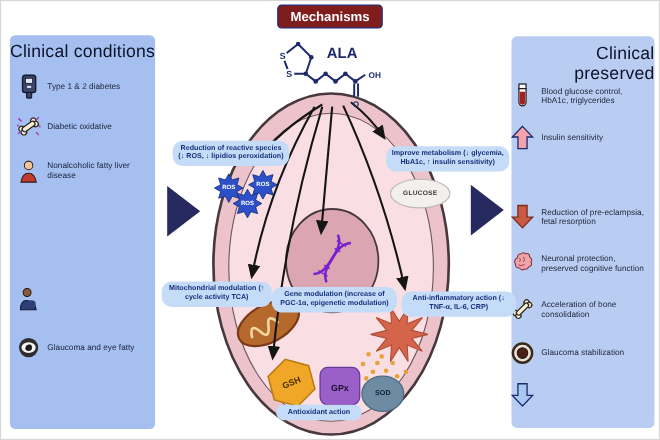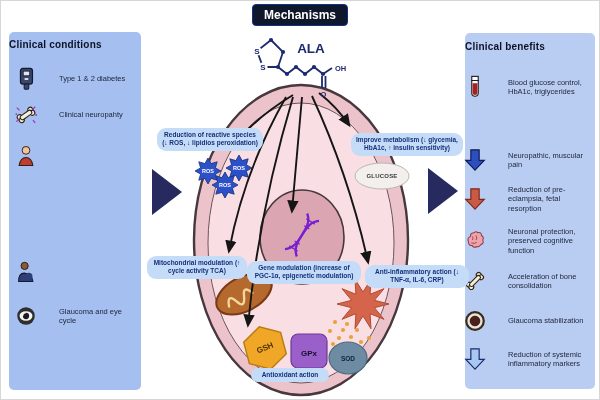--- a/index.html
+++ b/index.html
@@ -4,30 +4,30 @@
 <style>
   html,body{margin:0;padding:0;background:#fff;}
   .stage{position:relative;width:600px;height:400px;background:#ffffff;overflow:hidden;
          border:1px solid #d6d6d6;box-sizing:border-box;
          font-family:"Liberation Sans",sans-serif;}
   svg.bg{position:absolute;left:0;top:0;z-index:1;}
   
   .panel{position:absolute;border-radius:5px;z-index:2;}
   .panel-left{left:8px;top:31px;width:132px;height:358px;background:#a4bff0;}
   .panel-right{left:464px;top:32px;width:130px;height:356px;background:#b9cdf3;}
-  .panel-title{position:absolute;z-index:3;text-align:left;font-weight:bold;
-               font-size:10px;color:#0d1226;letter-spacing:0.2px;}
+  .panel-title{position:absolute;z-index:3;text-align:right;font-weight:normal;
+               font-size:16px;color:#0d1226;letter-spacing:0.2px;}
   .row{position:absolute;display:flex;align-items:center;gap:5px;z-index:3;}
   .row.l{left:13px;width:126px;}
   .row.r{left:462px;width:124px;}
   .row svg{width:24px;height:24px;flex:none;}
-  .lbl{flex:1;font-size:7.5px;line-height:1.25;font-weight:500;color:#1d2338;margin-left:16px;}
+  .lbl{flex:1;font-size:7.5px;line-height:1.25;font-weight:500;color:#1d2338;}
   
   .badge{position:absolute;left:50%;top:3px;transform:translateX(-50%);z-index:4;
-         background:#0f172a;color:#fff;font-weight:bold;font-size:12px;
+         background:#7f1d1d;color:#fff;font-weight:bold;font-size:12px;
          padding:3px 11px;border-radius:4px;border:1px solid #10308f;}
   
   .bubble{position:absolute;z-index:3;background:#c5dcf8;color:#15307a;
           font-size:6.5px;line-height:1.3;font-weight:600;text-align:center;
           border-radius:9px;padding:3px 4px;}
   
   .pin{position:absolute;z-index:4;transform:translate(-50%,-50%);
        font-weight:bold;white-space:nowrap;}
   .pin-ros{color:#fff;font-size:5.5px;}
   .pin-glucose{color:#3a3a3a;font-size:6px;letter-spacing:0.2px;}
@@ -153,71 +153,72 @@
         <circle cx="6" cy="11" r="2.7"></circle>
           <circle cx="6" cy="15" r="2.7"></circle>
         <circle cx="20" cy="11" r="2.7"></circle>
           <circle cx="20" cy="15" r="2.7"></circle>
         <rect x="6" y="10.6" width="14" height="4.8" rx="2"></rect>
       </g>
       <path d="M3,5 l3,3 M23,4 l-3,3 M2.5,20 l3.5,-2 M23,21.5 l-2.5,-3" stroke="#a03ab0" stroke-width="1.4" fill="none"></path>
       <circle cx="2.5" cy="12" r="1" fill="#a03ab0"></circle>
         <circle cx="24" cy="13" r="1" fill="#a03ab0"></circle>
     </svg>
-    <div class="lbl">Clinical neuropahty</div>
+    <div class="lbl">Diabetic oxidative</div>
   </div>
 
   <div class="row l" style="top:142px">
     <svg viewBox="0 0 26 26">
       <circle cx="13" cy="8" r="4.2" fill="#f3c39c" stroke="#2b2118" stroke-width="1"></circle>
       <path d="M8.8,8 a4.2,4.2 0 0 1 8.4,-0.6 q-1,-3.8 -4.2,-3.8 q-3.4,0 -4.2,4.4 z" fill="#4a2e1c"></path>
       <path d="M5.5,24.5 q1.5,-8.8 7.5,-8.8 q6,0 7.5,8.8 z" fill="#c23b2e" stroke="#2b2118" stroke-width="1.1"></path>
     </svg>
+    <div class="lbl">Nonalcoholic fatty liver disease</div>
   </div>
 
 
 
   <div class="row l" style="top:258px">
     <svg viewBox="0 0 26 26">
       <circle cx="11.5" cy="7.5" r="3.9" fill="#8a5a38" stroke="#241a10" stroke-width="1"></circle>
       <path d="M5,24.5 q0,-9.2 6,-9.2 q8,0.5 9.5,9.2 z" fill="#2e3f78" stroke="#141a33" stroke-width="1.1"></path>
       <circle cx="16" cy="19" r="4" fill="#2e3f78"></circle>
     </svg>
   </div>
 
   <div class="row l" style="top:303px">
     <svg viewBox="0 0 26 26">
       <circle cx="13" cy="13" r="9.5" fill="#2e2e2e"></circle>
       <ellipse cx="13" cy="13" rx="7" ry="5.2" fill="#f5f5f5"></ellipse>
       <circle cx="13" cy="13" r="3.4" fill="#1c1c1c"></circle>
       <path d="M9.5,13 a3.5,3.5 0 0 1 3.5,-3.5" stroke="#f5f5f5" stroke-width="1.2" fill="none"></path>
     </svg>
-    <div class="lbl">Glaucoma and eye cycle</div>
+    <div class="lbl">Glaucoma and eye fatty</div>
   </div>
 
 
   <div class="panel panel-right"></div>
-  <div class="panel-title" style="left:464px;top:40px;width:130px;">Clinical benefits</div>
+  <div class="panel-title" style="left:464px;top:40px;width:130px;">Clinical preserved</div>
 
   <div class="row r" style="top:74px">
     <svg viewBox="0 0 26 26">
       <rect x="9.5" y="1.5" width="7" height="4.5" fill="#ffffff" stroke="#1c1c1c" stroke-width="1.2"></rect>
       <path d="M9.5,6 h7 v13.5 a3.5,3.5 0 0 1 -7,0 z" fill="#ffffff" stroke="#1c1c1c" stroke-width="1.2"></path>
       <path d="M10.4,9 h5.2 v10.2 a2.6,2.6 0 0 1 -5.2,0 z" fill="#a81f1f"></path>
     </svg>
     <div class="lbl">Blood glucose control, HbA1c, triglycerides</div>
   </div>
 
-
-  <div class="row r" style="top:147px">
-    <svg viewBox="0 0 26 26">
-      <polygon points="13,24 3,13.5 8.5,13.5 8.5,2 17.5,2 17.5,13.5 23,13.5" fill="#2b4fc0" stroke="#131c4d" stroke-width="1.3"></polygon>
-    </svg>
-    <div class="lbl">Neuropathic, muscular pain</div>
-  </div>
+  <div class="row r" style="top:112px">
+    <svg viewBox="0 0 26 26">
+      <polygon points="13,2 23,12.5 17.5,12.5 17.5,24 8.5,24 8.5,12.5 3,12.5" fill="#f2a3ad" stroke="#1d2a6e" stroke-width="1.3"></polygon>
+    </svg>
+    <div class="lbl">Insulin sensitivity</div>
+  </div>
+
 
   <div class="row r" style="top:226px">
     <svg viewBox="0 0 26 26">
       <path d="M6,14 q-2,-4 2,-6 q0,-4 4,-4 q2,-2 4,0 q4,-1 4,3 q3,2 1.5,5 q1.5,4 -2.5,5 q-1,3 -4,2 q-3,2 -5,-1 q-4,0 -4,-4 z" fill="#f0a3ab" stroke="#8a3a45" stroke-width="1.1"></path>
       <path d="M10,8 q2,2 0,4 M14,7 q2,3 0,5 M9,15 q3,1.5 6,-0.5" stroke="#8a3a45" stroke-width="0.9" fill="none"></path>
     </svg>
     <div class="lbl">Neuronal protection, preserved cognitive function</div>
   </div>
 
   <div class="row r" style="top:184px">
@@ -245,21 +246,20 @@
         <rect x="5.5" y="10.8" width="15" height="4.4" rx="2.2"></rect>
       </g>
     </svg>
     <div class="lbl">Acceleration of bone consolidation</div>
   </div>
 
   <div class="row r" style="top:346px">
     <svg viewBox="0 0 26 26">
       <polygon points="13,24 3,13.5 8.5,13.5 8.5,2 17.5,2 17.5,13.5 23,13.5" fill="#a8c8f2" stroke="#1d2a6e" stroke-width="1.3"></polygon>
     </svg>
-    <div class="lbl">Reduction of systemic inflammatory markers</div>
   </div>
 
   <div class="bubble" style="left:156px;top:127px;width:98px;">Reduction of reactive species (↓ ROS, ↓ lipidios peroxidation)</div>
   <div class="bubble" style="left:350px;top:132px;width:104px;">Improve metabolism (↓ glycemia, HbA1c, ↑ insulin sensitivity)</div>
   <div class="bubble" style="left:146px;top:255px;width:92px;">Mitochondrial modulation (↑ cycle activity TCA)</div>
   <div class="bubble" style="left:246px;top:260px;width:106px;">Gene modulation (increase of PGC-1α, epigenetic modulation)</div>
   <div class="bubble" style="left:364px;top:264px;width:96px;">Anti-inflammatory action (↓ TNF-α, IL-6, CRP)</div>
   <div class="bubble" style="left:250px;top:367px;width:70px;">Antioxidant action</div>
 
   <div class="pin pin-ros" style="left:207px;top:170px;">ROS</div>

